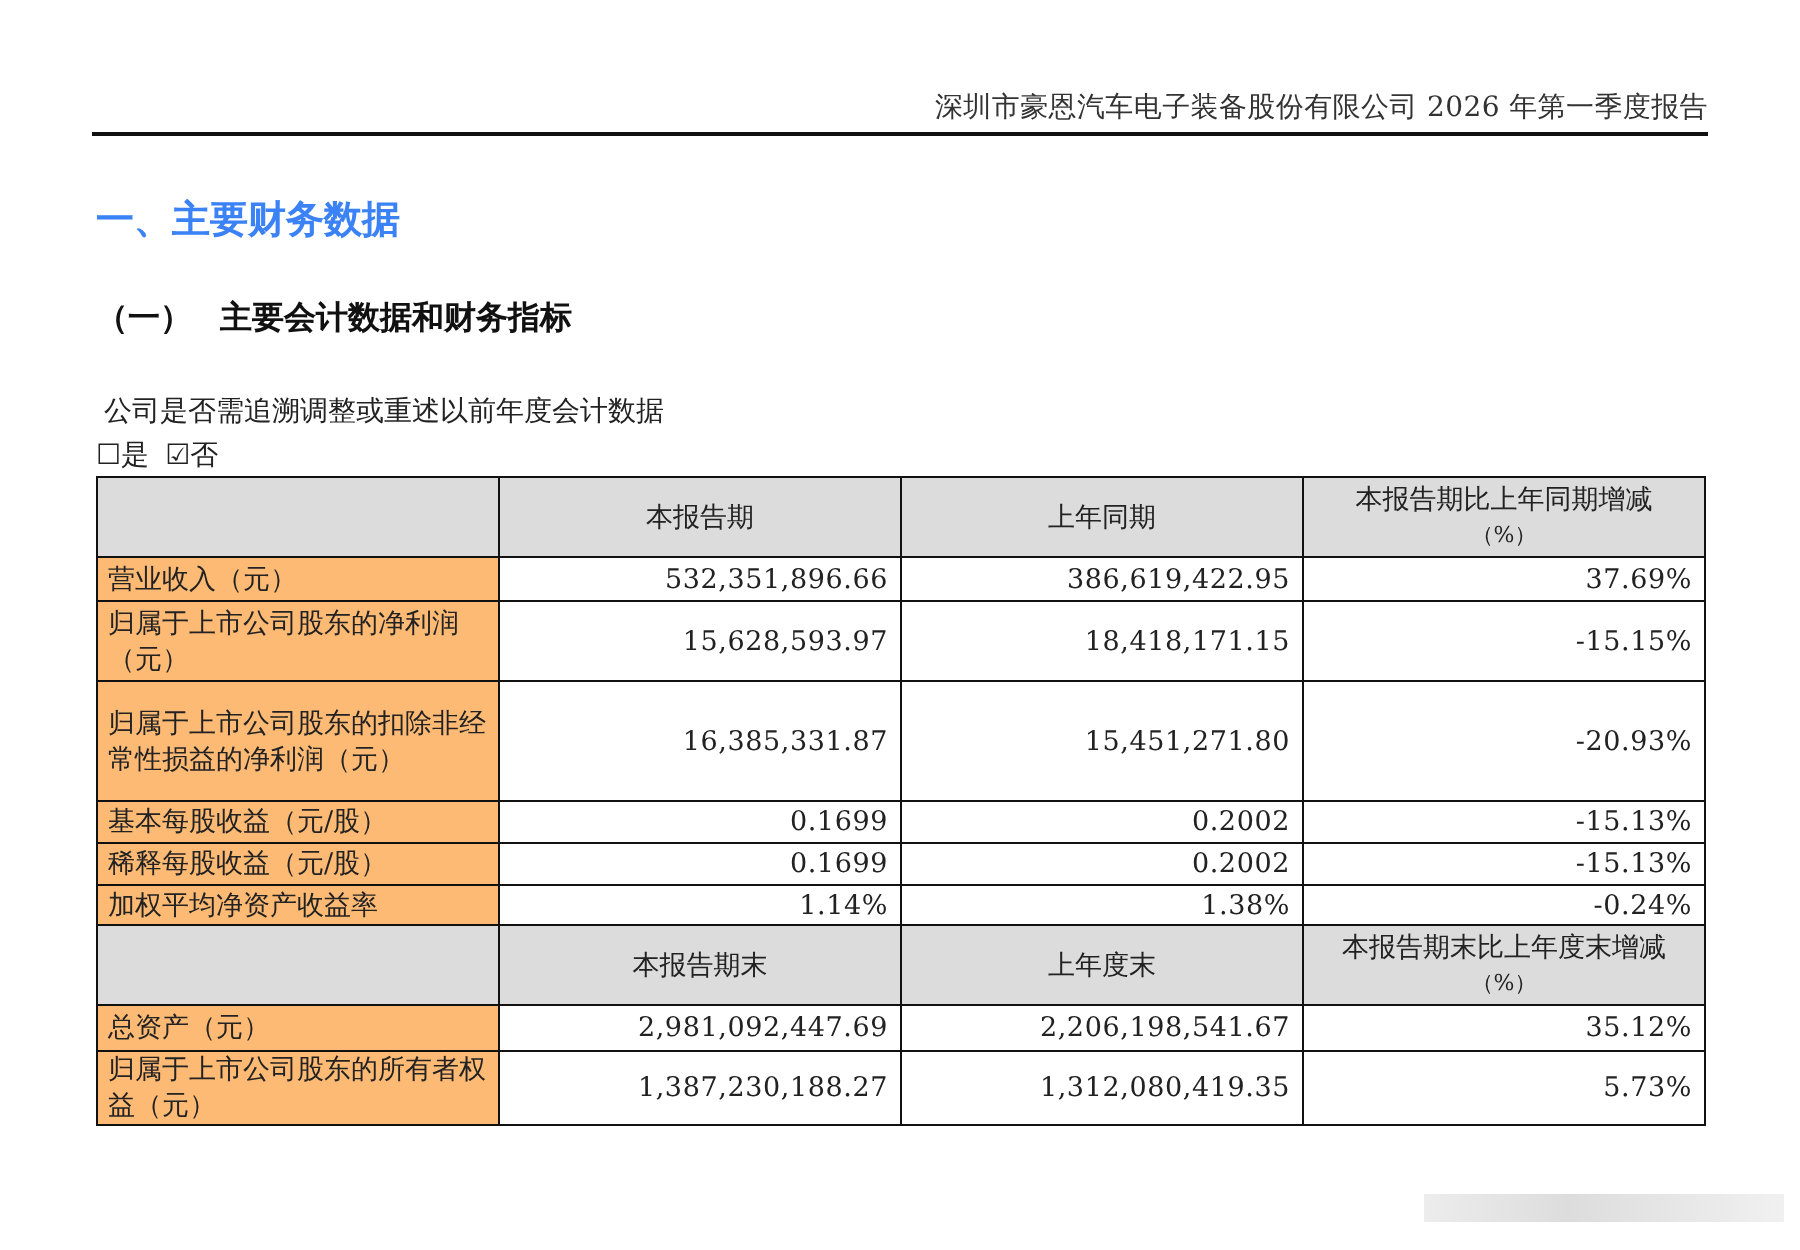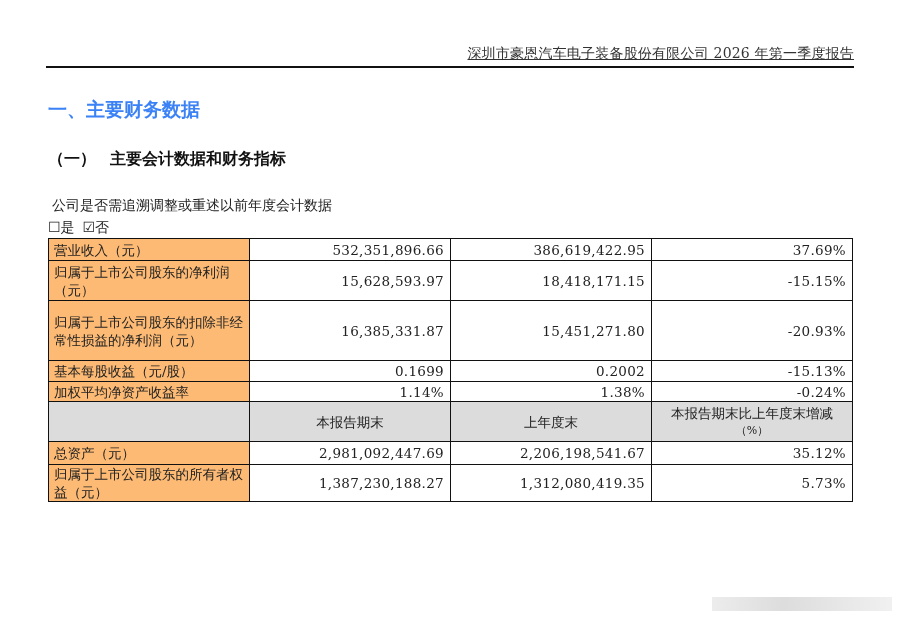--- a/index.html
+++ b/index.html
@@ -1,21 +1,21 @@
 <!DOCTYPE html>
 <html><head>
 <meta charset="utf-8">
 <style>
   html, body { margin:0; padding:0; }
   body {
     width:900px; height:625px; background:#ffffff; position:relative; overflow:hidden;
     font-family: "DejaVu Serif", "Liberation Serif", serif; color:#1a1a1a;
   }
   .header-title {
-    position:absolute; right:46px; top:45px; font-size:14px; color:#333; letter-spacing:0.2px;text-decoration:underline;
+    position:absolute; right:46px; top:45px; font-size:14px; color:#333; letter-spacing:0.2px;
   }
   .header-rule {
     position:absolute; left:46px; right:46px; top:66px; height:2px; background:#111;
   }
   .h1 {
     position:absolute; left:48px; top:97px; font-size:19px; font-weight:bold;
     font-family: "DejaVu Sans", "Liberation Sans", sans-serif; color:#3b82f6;
   }
   .h2 {
     position:absolute; left:48px; top:149px; font-size:16px; font-weight:bold;
@@ -66,40 +66,55 @@
 </div>
 
 <table class="fin">
   <colgroup>
       <col class="c0">
       <col class="c1">
       <col class="c2">
       <col class="c3">
     </colgroup>
   <tbody>
+    <tr style="height:40px">
+      <td class="hdr"></td>
+      <td class="hdr">本报告期</td>
+      <td class="hdr">上年同期</td>
+      <td class="hdr">
+          <div>本报告期比上年同期增减</div>
+          <div class="sub">（%）</div>
+        </td>
+    </tr>
     <tr style="height:22px">
       <td class="lbl">营业收入（元）</td>
       <td class="num-cell">532,351,896.66</td>
       <td class="num-cell">386,619,422.95</td>
       <td class="num-cell">37.69%</td>
     </tr>
     <tr style="height:40px">
       <td class="lbl">归属于上市公司股东的净利润（元）</td>
       <td class="num-cell">15,628,593.97</td>
       <td class="num-cell">18,418,171.15</td>
       <td class="num-cell">-15.15%</td>
     </tr>
     <tr style="height:60px">
       <td class="lbl">归属于上市公司股东的扣除非经常性损益的净利润（元）</td>
       <td class="num-cell">16,385,331.87</td>
       <td class="num-cell">15,451,271.80</td>
       <td class="num-cell">-20.93%</td>
     </tr>
     <tr style="height:21px">
       <td class="lbl">基本每股收益（元/股）</td>
+      <td class="num-cell">0.1699</td>
+      <td class="num-cell">0.2002</td>
+      <td class="num-cell">-15.13%</td>
+    </tr>
+    <tr style="height:21px">
+      <td class="lbl">稀释每股收益（元/股）</td>
       <td class="num-cell">0.1699</td>
       <td class="num-cell">0.2002</td>
       <td class="num-cell">-15.13%</td>
     </tr>
     <tr style="height:20px">
       <td class="lbl">加权平均净资产收益率</td>
       <td class="num-cell">1.14%</td>
       <td class="num-cell">1.38%</td>
       <td class="num-cell">-0.24%</td>
     </tr>

